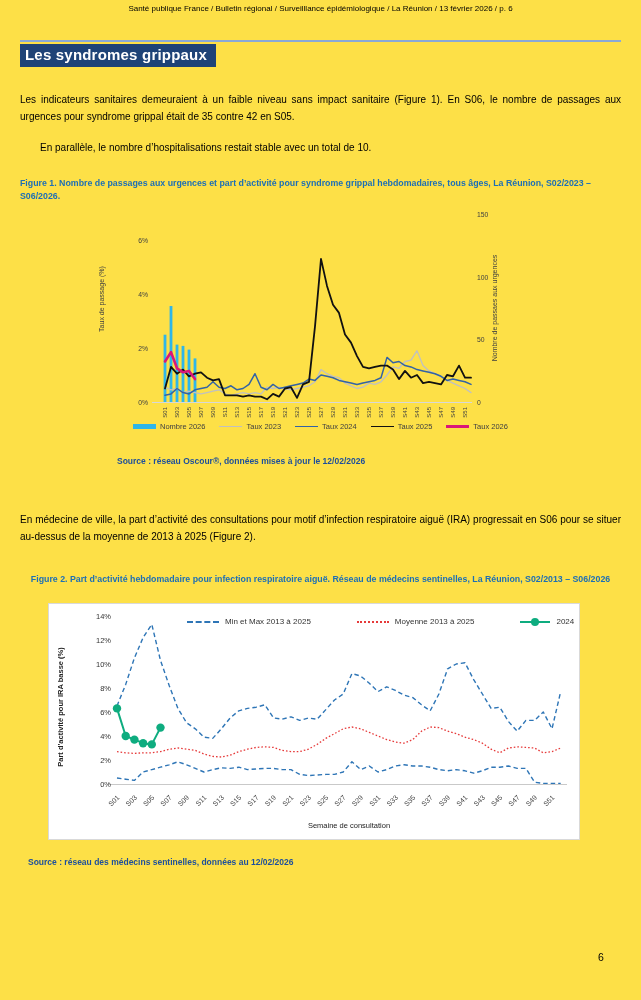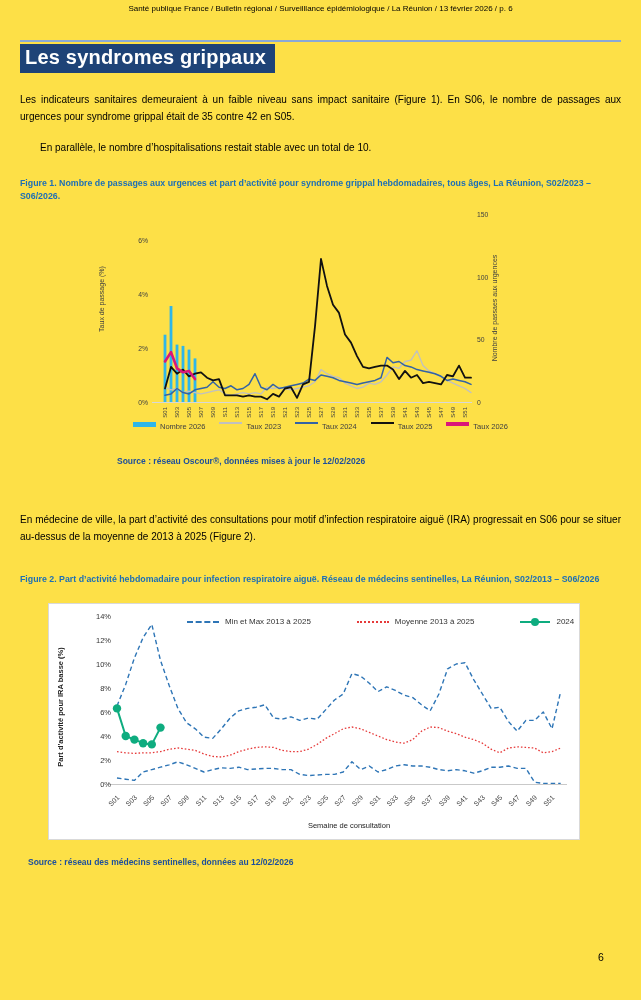--- a/index.html
+++ b/index.html
@@ -2,37 +2,37 @@
 <html><head>
 <meta charset="utf-8">
 <style>
   html,body{margin:0;padding:0;background:#fff;}
   .page{position:relative;width:641px;height:1000px;background:#fde047;overflow:hidden;
         font-family:"Liberation Sans",sans-serif;color:#000;}
   .doc-header{position:absolute;top:4px;left:0;width:641px;text-align:center;
               font-size:8px;color:#000;}
   .title-rule{position:absolute;top:40px;left:20px;width:601px;height:2px;background:#8aa9d6;}
   .main-title{position:absolute;top:44px;left:20px;margin:0;background:#1e4377;color:#fff;
-              font-size:20px;font-weight:bold;padding:2px 9px 4px 5px;letter-spacing:0.2px;}
+              font-size:15px;font-weight:bold;padding:2px 9px 4px 5px;letter-spacing:0.2px;}
   .body-par{position:absolute;left:20px;width:601px;margin:0;font-size:10px;line-height:17px;
             text-align:justify;}
   #p1{top:91px;}
   #p2{top:139px;padding-left:20px;}
   #p3{top:511px;}
   .fig-caption{position:absolute;left:20px;width:601px;margin:0;font-size:8.8px;line-height:12.5px;
                font-weight:bold;color:#1d6fb5;}
   #cap1{top:177px;}
-  #cap2{top:573px;}
+  #cap2{top:573px;text-align:center;}
   .source{position:absolute;margin:8px;font-size:8.5px;font-weight:bold;color:#1d4f9c;}
   #src1{top:448px;left:109px;}
   #src2{top:849px;left:20px;}
   #chart1{position:absolute;top:203px;left:88px;width:430px;height:228px;}
   .legend1{position:absolute;top:422px;left:20px;width:601px;display:flex;justify-content:center;
            align-items:center;gap:14px;font-size:7.5px;color:#404040;}
-  .lg-item{display:flex;gap:4px;}
+  .lg-item{display:flex;align-items:center;gap:4px;}
   .lg-sw{display:inline-block;width:23px;}
   .fig2-box{position:absolute;top:603px;left:48px;width:532px;height:237px;background:#fff;
             border:1px solid #d9d9d9;box-sizing:border-box;}
   #chart2{position:absolute;top:0;left:0;width:530px;height:235px;}
   .legend2{position:absolute;top:13px;left:138px;display:flex;align-items:flex-end;gap:46px;
            font-size:8px;color:#333;}
   .lg2-item{display:flex;align-items:center;gap:6px;}
   .lg2-dash{display:inline-block;width:32px;height:0;border-top:2px dashed #2e75b6;}
   .lg2-dot{display:inline-block;width:32px;height:0;border-top:2px dotted #e63a3a;}
   .lg2-marker{display:inline-block;position:relative;width:30px;height:9px;}

